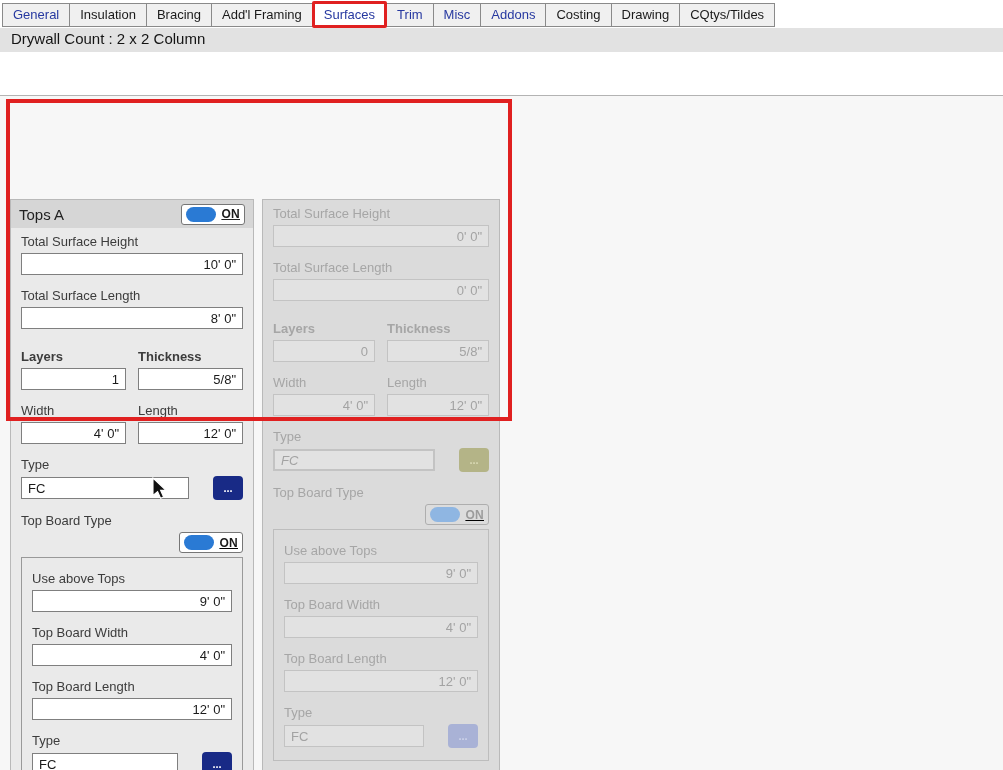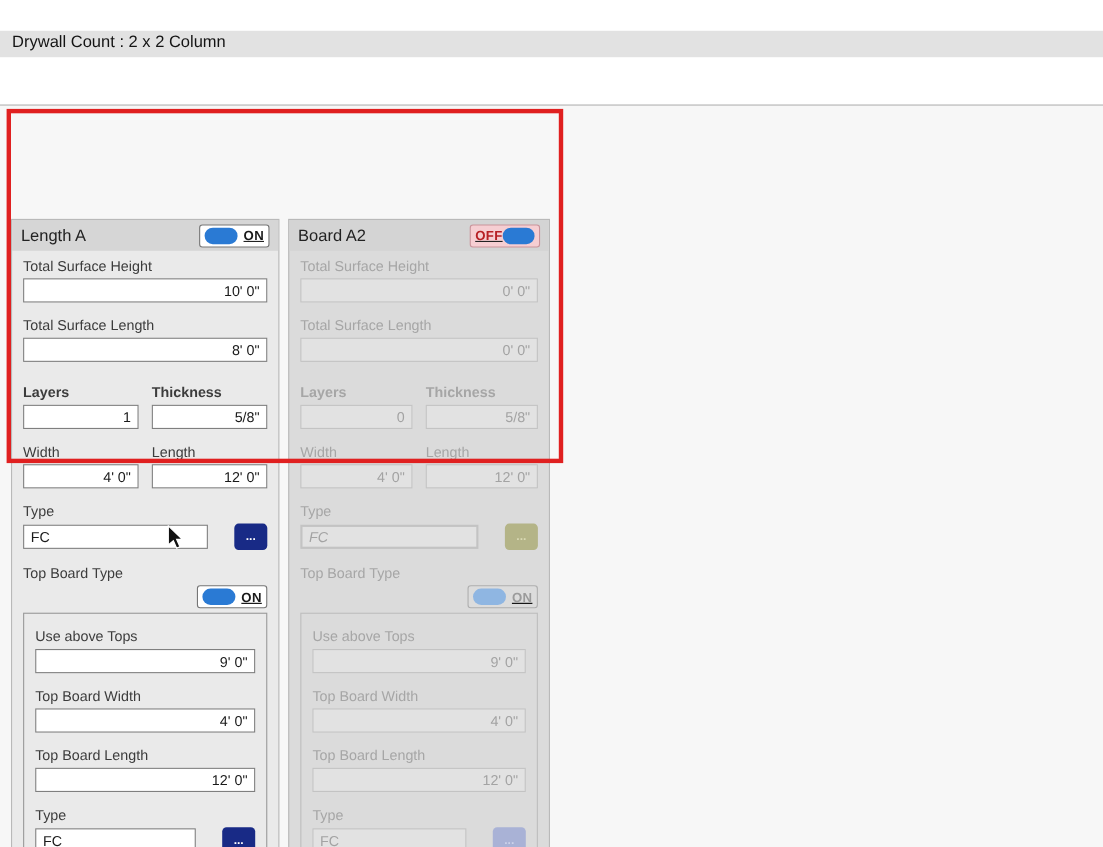--- a/index.html
+++ b/index.html
@@ -76,28 +76,41 @@
               border:4px solid #e02020; pointer-events:none; z-index:20; }
 
   
   .cursor { position:absolute; left:152px; top:477px; z-index:30; pointer-events:none; }
 </style>
 </head>
 <body>
 
 <div class="app">
 
+  <div class="tabbar">
+    <div class="tab blue">General</div>
+    <div class="tab dark">Insulation</div>
+    <div class="tab dark">Bracing</div>
+    <div class="tab dark">Add'l Framing</div>
+    <div class="tab blue selected annotated">Surfaces</div>
+    <div class="tab blue">Trim</div>
+    <div class="tab blue">Misc</div>
+    <div class="tab blue">Addons</div>
+    <div class="tab dark">Costing</div>
+    <div class="tab dark">Drawing</div>
+    <div class="tab dark">CQtys/Tildes</div>
+  </div>
 
   <div class="titlebar">Drywall Count : 2 x 2  Column</div>
 
   <div class="main">
 
     <section class="panel enabled">
       <div class="panel-header">
-        <span>Length A</span>
+        <span>Tops A</span>
         <div class="toggle">
           <span class="pill"></span>
           <span class="tlabel">ON</span>
         </div>
       </div>
       <div class="panel-body">
 
         <div class="flabel first">Total Surface Height</div>
         <input class="finput" value="10' 0&quot;" style="">
 
@@ -154,27 +167,20 @@
           <div class="typerow">
             <input class="finput left" value="FC" style="">
             <button class="browse">...</button>
           </div>
         </div>
 
       </div>
     </section>
 
     <section class="panel disabled">
-      <div class="panel-header">
-        <span>Board A2</span>
-        <div class="toggle off">
-          <span class="tlabel">OFF</span>
-          <span class="pill"></span>
-        </div>
-      </div>
       <div class="panel-body">
 
         <div class="flabel first">Total Surface Height</div>
         <input class="finput" value="0' 0&quot;" style="">
 
         <div class="flabel">Total Surface Length</div>
         <input class="finput" value="0' 0&quot;" style="">
 
         <div class="row2">
           <div class="col">

